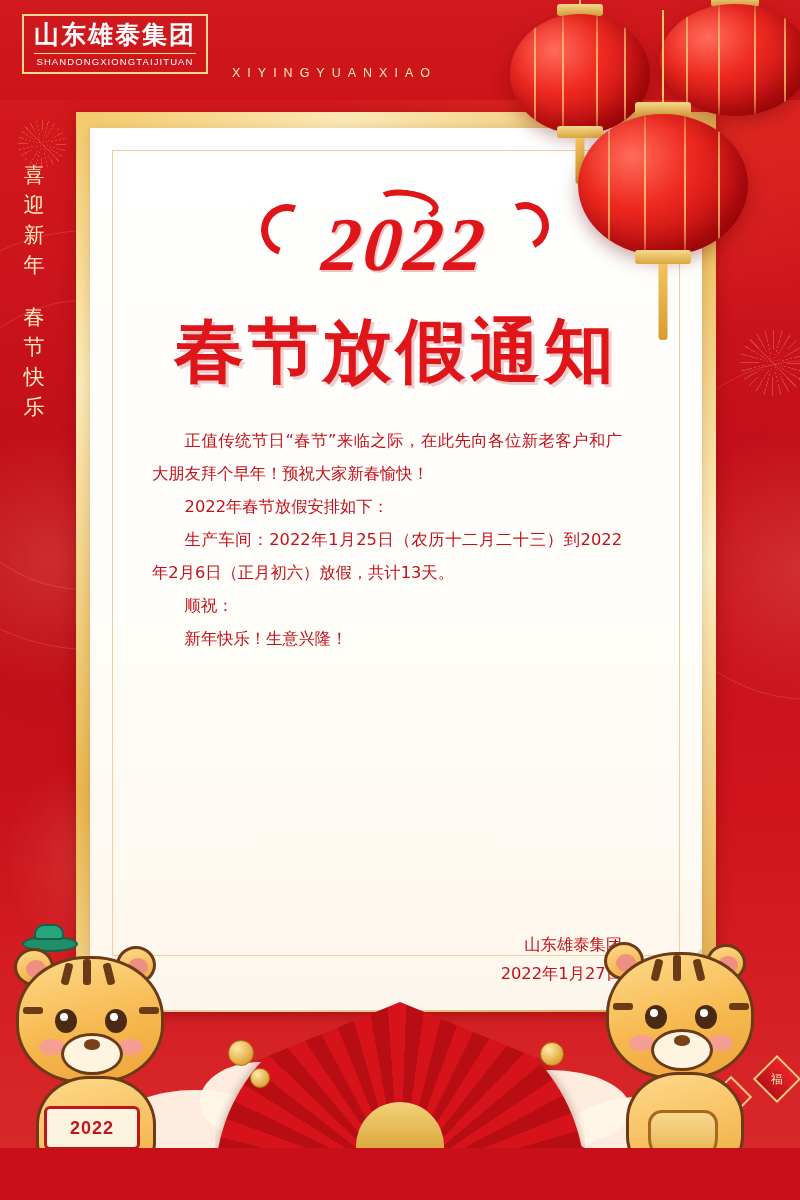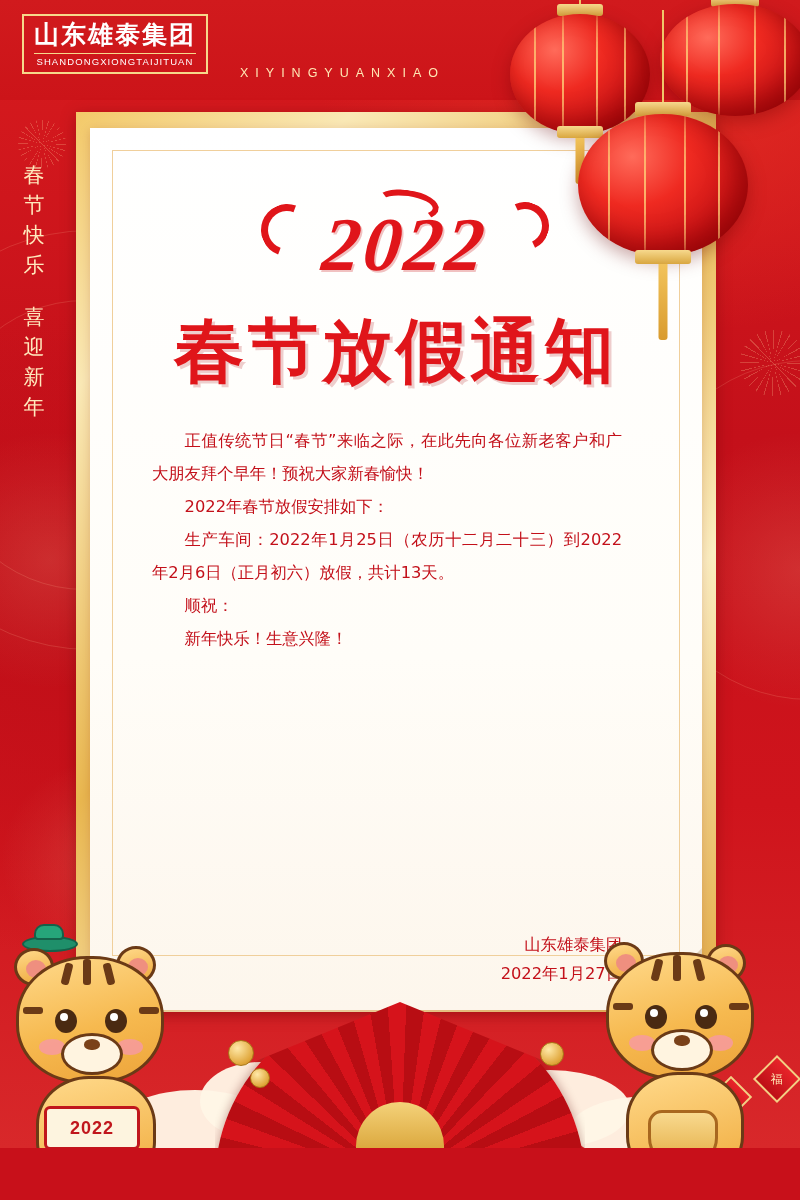--- a/index.html
+++ b/index.html
@@ -56,21 +56,21 @@
     color: #fff; font-size: 25px; font-weight: bold; letter-spacing: 2px;
     line-height: 30px;
     white-space: nowrap;
   }
   #logo-en {
     color: #fff; font-size: 9.5px; letter-spacing: 1.1px;
     border-top: 1px solid #f6d98b; margin-top: 3px; padding-top: 2px;
     white-space: nowrap;
   }
   #pinyin-title {
-    position: absolute; left: 240px; top: 66px;
+    position: absolute; left: 232px; top: 66px;
     color: #ffe7b4; font-size: 12.5px; letter-spacing: 7px;
     white-space: nowrap;
   }
 
   
   #side-text {
     position: absolute; left: 18px; top: 160px; width: 34px;
     z-index: 7;
     color: #ffe9bd;
     font-family: "DejaVu Sans", "Liberation Sans", sans-serif;
@@ -323,22 +323,22 @@
 
   <div id="header-band">
     <div id="logo-box">
       <div id="logo-cn">山东雄泰集团</div>
       <div id="logo-en">SHANDONGXIONGTAIJITUAN</div>
     </div>
     <div id="pinyin-title">XIYINGYUANXIAO</div>
   </div>
 
   <div id="side-text">
+    <div class="grp">喜迎新年</div>
     <div class="grp">春节快乐</div>
-    <div class="grp">喜迎新年</div>
   </div>
 
   <div id="gold-frame"></div>
   <div id="white-card"></div>
   <div id="card-inner-border"></div>
   <div id="fold-corner"></div>
 
   <div id="year-art">
     <div class="swirl" id="sw1"></div>
     <div class="swirl" id="sw3"></div>

